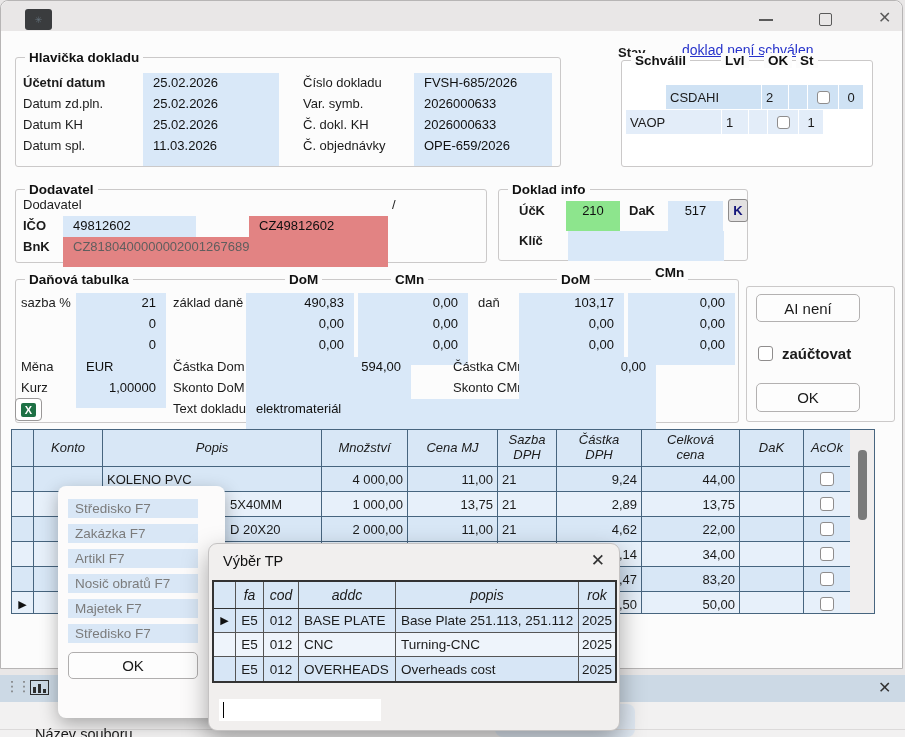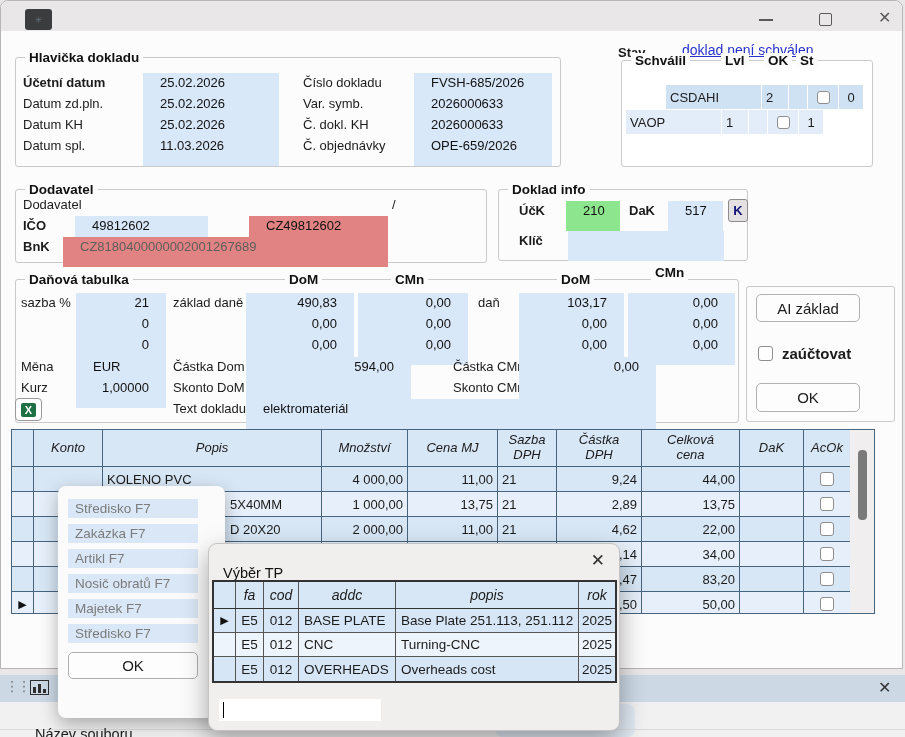--- a/index.html
+++ b/index.html
@@ -16,21 +16,21 @@
     background:#3a3c3e; border-radius:3px; color:#64727c; font-size:9px;
     display:flex; align-items:center; justify-content:center; }
   .win-min { position:absolute; left:758px; top:18px; width:14px; height:2px; background:#5a5a5a; }
   .win-max { position:absolute; left:818px; top:12px; width:13px; height:13px; border:1.5px solid #5a5a5a; border-radius:2px; }
   .win-close { position:absolute; left:877px; top:7px; font-size:16px; color:#5a5a5a; }
 
   
   .lb { position:absolute; font-size:13px; line-height:19px; white-space:nowrap; color:#1b1b1b; }
   .lb.b { font-weight:bold; }
   .f { position:absolute; height:30px; background:#d9e8f8; font-size:13px; line-height:19px;
-       padding:0 17px; white-space:nowrap; color:#101010; overflow:hidden; }
+       padding:0 10px; white-space:nowrap; color:#101010; overflow:hidden; }
   .f.fr { text-align:right; }
   .f.red { background:#e28383; }
   .f.gray { color:#5f5e5e; }
   .f.green { background:#8de58d; text-align:center; }
   .f.center { text-align:center; }
   .gbox { position:absolute; border:1px solid #cbc9c9; border-radius:3px; }
   .gtitle { position:absolute; font-size:13.5px; font-weight:bold; background:#fcfcfc;
     padding:0 4px; white-space:nowrap; color:#111; line-height:15px; }
   .cb { background:#fff; border:1px solid #8f8d8d; border-radius:3px; width:14px; height:14px; }
   .btn { position:absolute; background:#fdfdfd; border:1px solid #b3b1b1; border-radius:5px;
@@ -71,21 +71,21 @@
   .cmenu-item { position:absolute; left:10px; width:130px; height:19px; background:#d9e7f6;
     color:#7b7b7b; font-size:13.5px; line-height:19px; padding-left:7px; white-space:nowrap; overflow:hidden; }
   .cmenu-ok { position:absolute; left:10px; top:166px; width:130px; height:27px;
     background:#fdfdfd; border:1px solid #b0aeae; border-radius:5px; display:flex;
     align-items:center; justify-content:center; font-size:15px; }
 
   
   .dialog { position:absolute; left:208px; top:543px; width:412px; height:188px;
     background:#f1efee; border:1px solid #c4c2c2; border-radius:9px;
     box-shadow:0 10px 26px rgba(0,0,0,0.35); z-index:50; }
-  .dlg-title { position:absolute; left:14px; top:21px; font-size:14.5px; color:#111; }
+  .dlg-title { position:absolute; left:14px; top:9px; font-size:14.5px; color:#111; }
   .dlg-close { position:absolute; right:14px; top:6px; font-size:17px; color:#333; }
   .dtable { position:absolute; left:3px; top:36px; width:405px; border:2px solid #333;
     background:#fff; }
   .dhead { display:flex; height:27px; background:#d8e7f6; border-bottom:1px solid #333; }
   .drow { display:flex; height:24px; border-bottom:1px solid #555; }
   .drow:last-child { border-bottom:none; }
   .dc { border-right:1px solid #555; height:100%; font-size:13.5px; display:flex;
     align-items:center; padding:0 5px; overflow:hidden; white-space:nowrap; }
   .dhead .dc { justify-content:center; font-style:italic; font-size:14px; }
   .d-sel{width:22px}.d-fa{width:28px}.d-cod{width:35px}.d-addc{width:97px}
@@ -198,21 +198,21 @@
           <div class="cb" style="width:13px;height:13px;"></div>
         </div>
       <div style="width:24px;justify-content:center;">1</div>
     </div>
 
     <div class="gbox" style="left:14px;top:188px;width:472px;height:74px;"></div>
     <div class="gtitle" style="left:24px;top:181px;">Dodavatel</div>
     <div class="lb" style="left:22px;top:194px;">Dodavatel</div>
     <div class="lb" style="left:391px;top:194px;">/</div>
     <div class="lb b" style="left:22px;top:215px;">IČO</div>
-    <div class="f" style="left:62px;top:215px;width:133px;margin-left:12px;">49812602</div>
+    <div class="f" style="left:62px;top:215px;width:133px;">49812602</div>
     <div class="lb b" style="left:212px;top:215px;margin-top:34px;">DIČ</div>
     <div class="f red" style="left:248px;top:215px;width:139px;">CZ49812602</div>
     <div class="lb b" style="left:22px;top:236px;">BnK</div>
     <div class="f red gray" style="left:62px;top:236px;width:325px;">CZ8180400000002001267689</div>
 
     <div class="gbox" style="left:497px;top:188px;width:250px;height:72px;"></div>
     <div class="gtitle" style="left:507px;top:181px;">Doklad info</div>
     <div class="lb b" style="left:518px;top:200px;">ÚčK</div>
     <div class="f green" style="left:565px;top:200px;width:54px;">210</div>
     <div class="lb b" style="left:628px;top:200px;">DaK</div>
@@ -263,21 +263,21 @@
     <div class="lb" style="left:452px;top:377px;">Skonto CMn</div>
     <div class="f" style="left:518px;top:377px;width:137px;"></div>
 
     <div class="excel-btn">
         <span class="excel-inner">X</span>
       </div>
     <div class="lb" style="left:172px;top:398px;">Text dokladu</div>
     <div class="f" style="left:245px;top:398px;width:410px;">elektromateriál</div>
 
     <div class="gbox" style="left:745px;top:285px;width:149px;height:136px;"></div>
-    <div class="btn" style="left:755px;top:293px;width:104px;height:28px;">AI základ</div>
+    <div class="btn" style="left:755px;top:293px;width:104px;height:28px;">AI není</div>
     <div class="cb" style="position:absolute;left:757px;top:345px;width:15px;height:15px;"></div>
     <div class="lb b" style="left:781px;top:343px;font-size:15px;">zaúčtovat</div>
     <div class="btn" style="left:755px;top:382px;width:104px;height:29px;">OK</div>
 
     <div class="grid">
       <div class="gtable">
         <div class="ghead">
           <div class="gc w-sel"></div>
           <div class="gc w-konto">Konto</div>
           <div class="gc w-popis">Popis</div>

